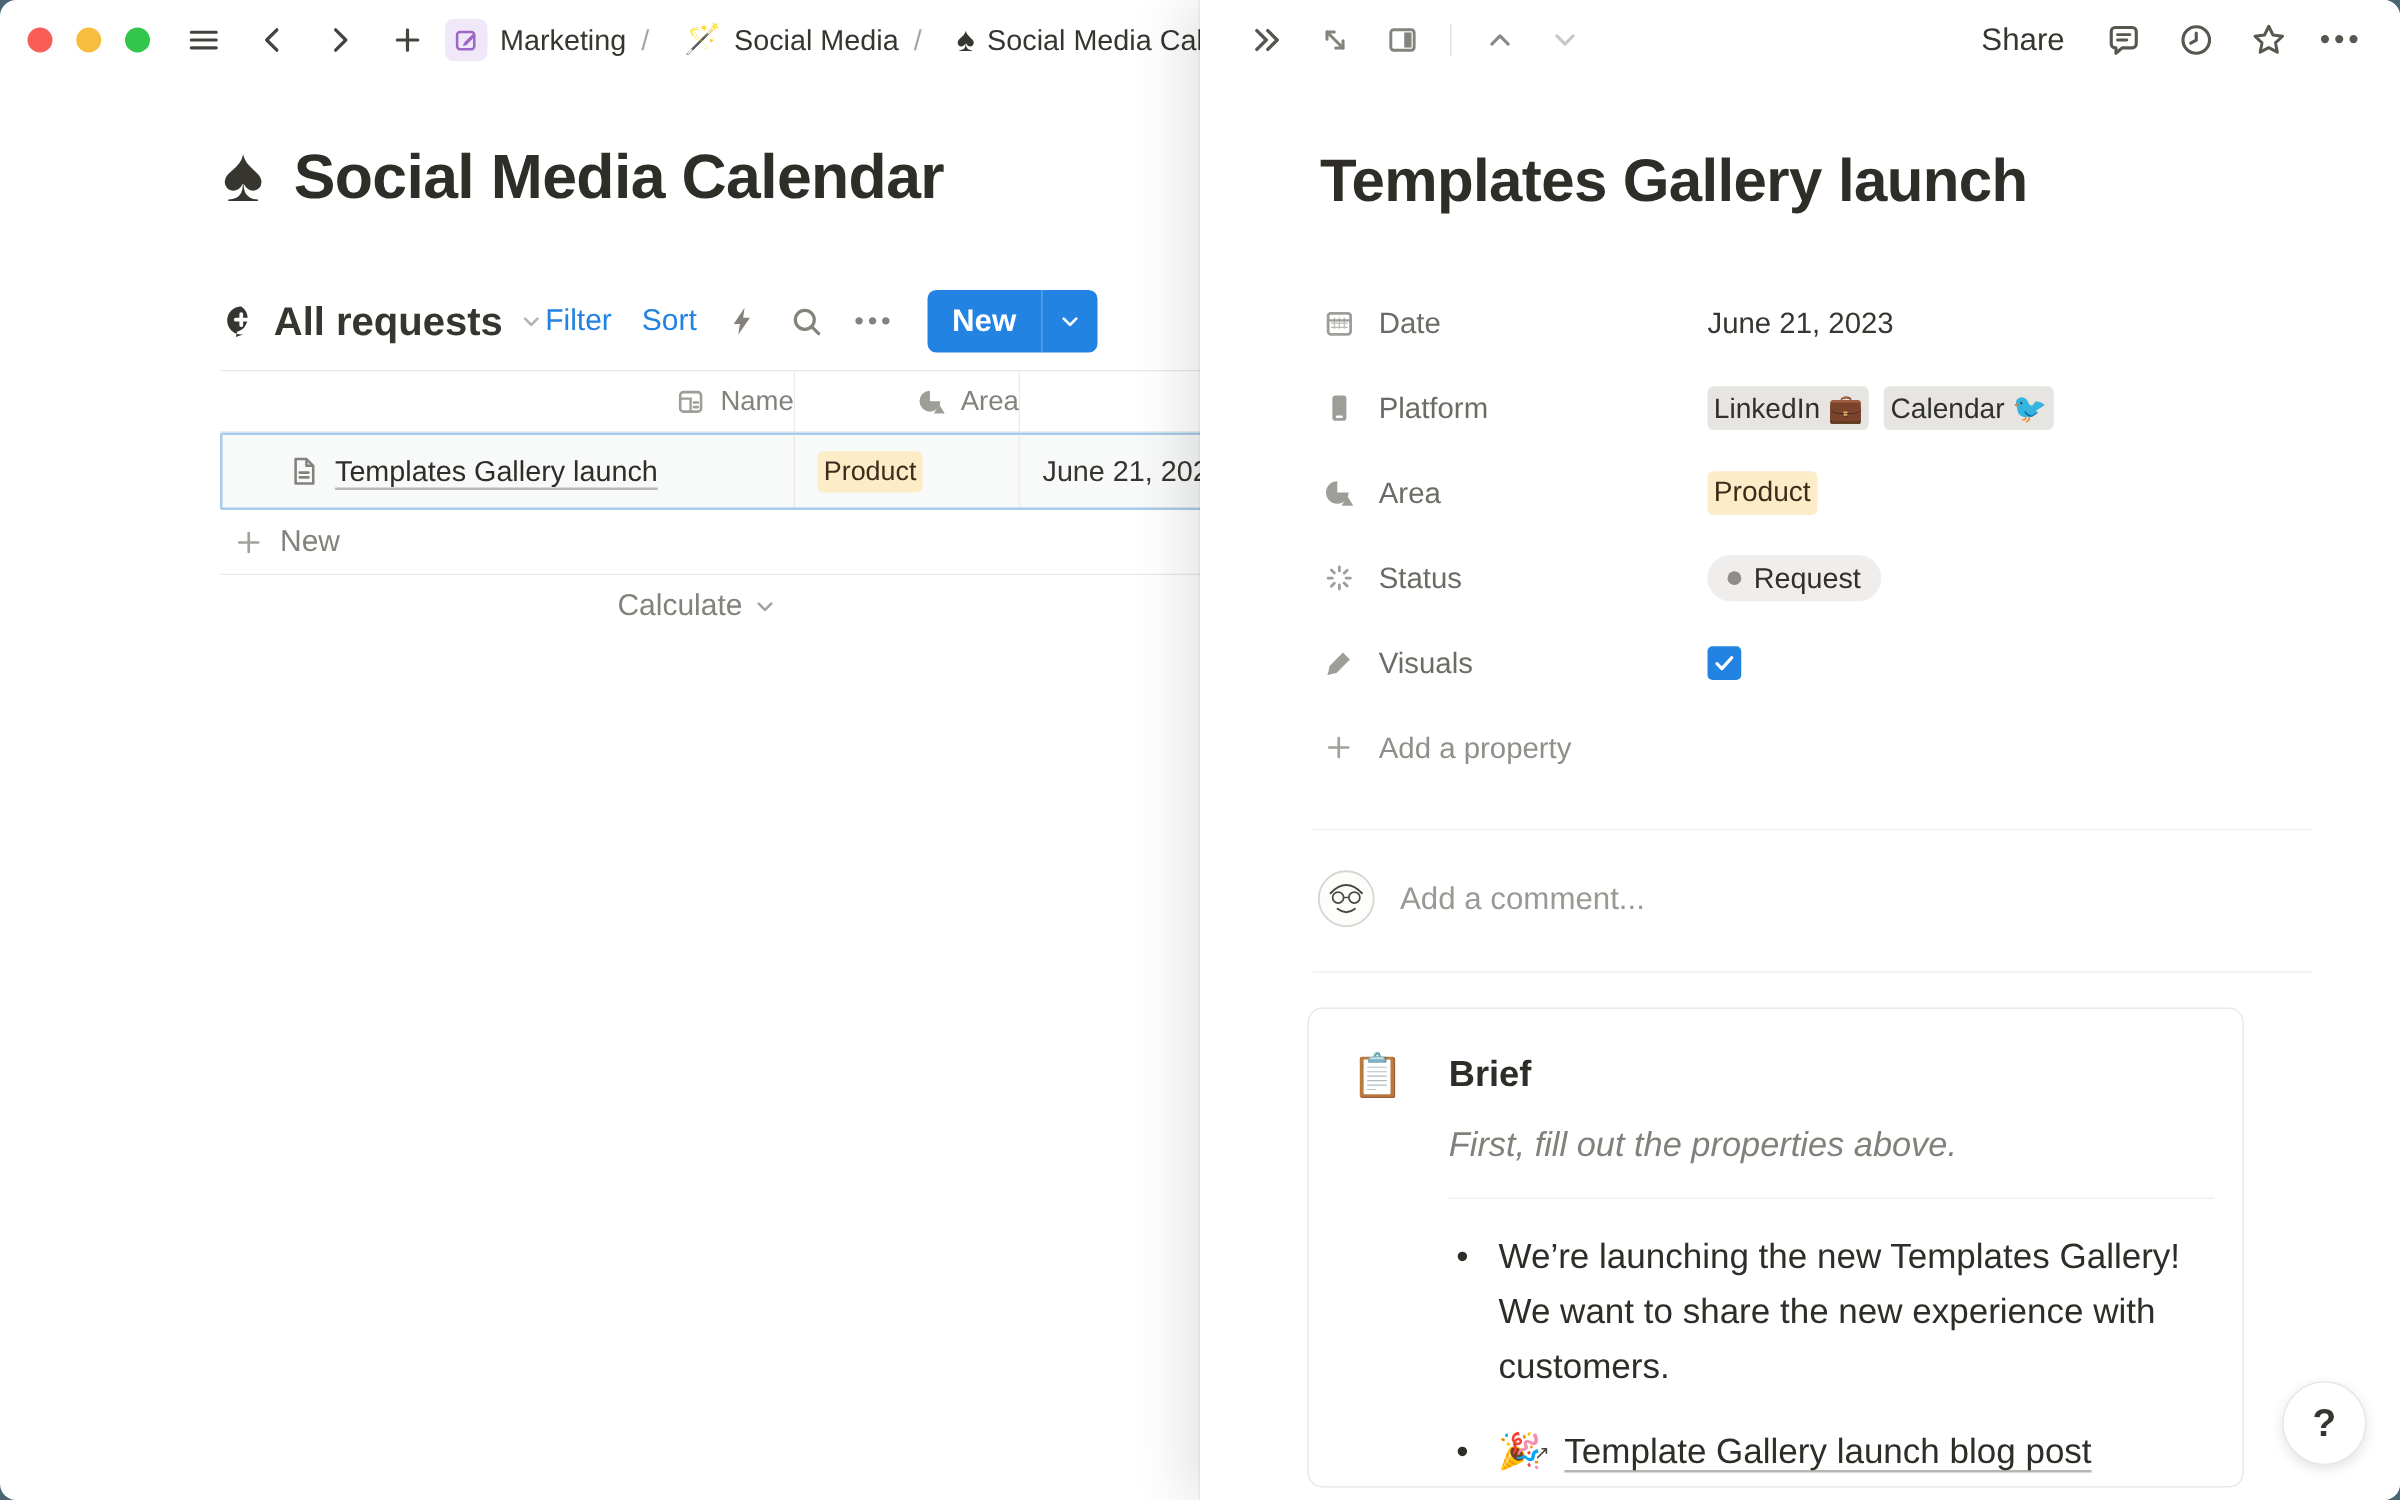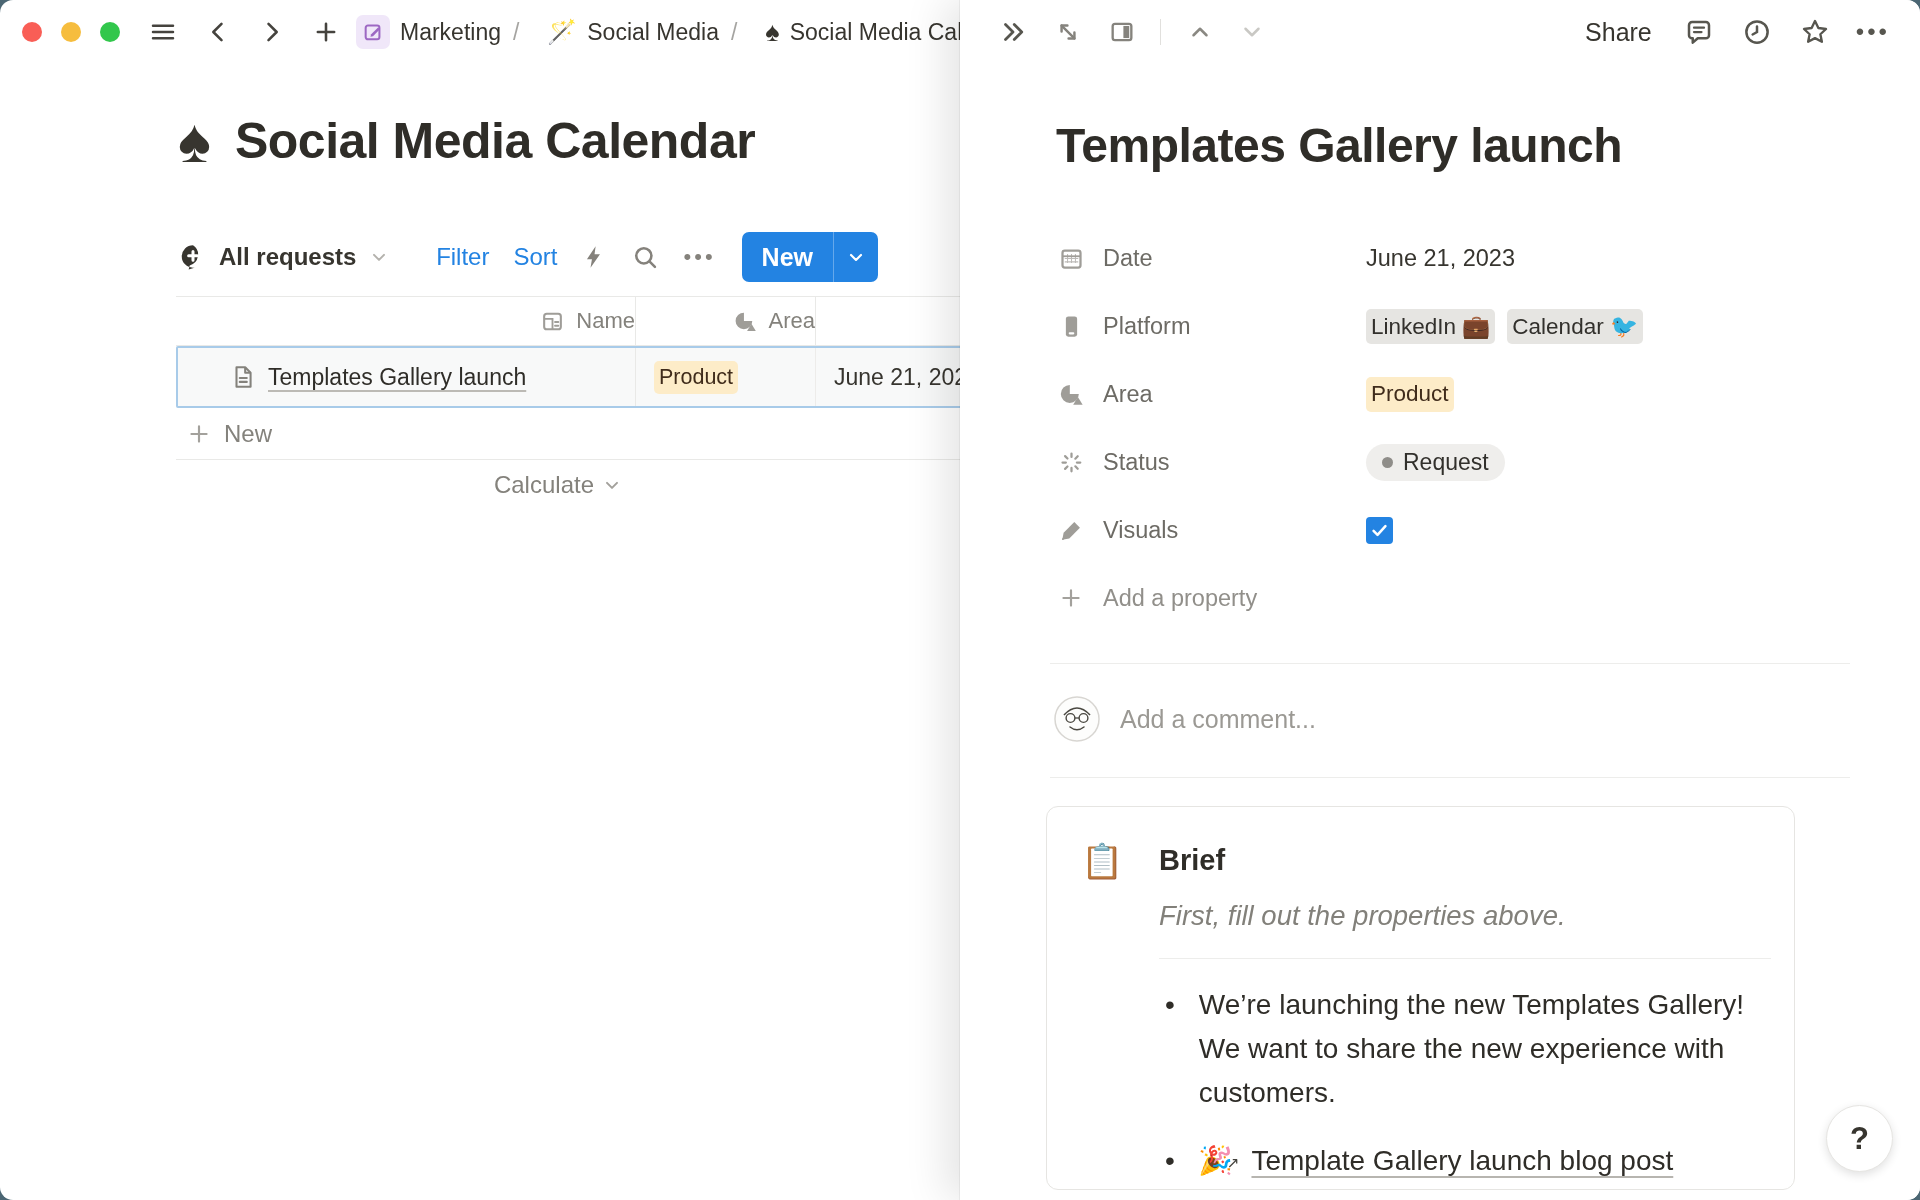--- a/index.html
+++ b/index.html
@@ -18,21 +18,21 @@
   .crumb-sep { color:rgba(55,53,47,0.45); font-size:23px; margin:0 12px; }
   .crumb-chip { width:34px; height:34px; border-radius:7px; background:#f0e7f9; display:inline-flex; align-items:center; justify-content:center; }
   .crumb-emoji { font-size:24px; line-height:1; }
 
   
   .page-title { position:absolute; left:178px; top:110px; display:flex; align-items:center; gap:24px; }
   .page-title .emoji { font-size:62px; line-height:1; }
   .page-title h1 { font-size:50px; font-weight:700; letter-spacing:-0.5px; color:#2f2d28; }
 
   .db-toolbar { position:absolute; left:178px; top:232px; width:700px; height:50px; display:flex; align-items:center; }
-  .view-tab { display:flex; align-items:center; gap:11px; font-size:24px; font-weight:700; color:#37352f; }
+  .view-tab { display:flex; align-items:center; gap:11px; font-size:32px; font-weight:700; color:#37352f; }
   .chev-sm { color:#b4b2ad; margin-left:2px; }
   .tb-link { font-size:24px; color:#2383e2; margin-left:24px; }
   .tool-ic { margin-left:24px; color:#85827c; display:inline-flex; }
   .dots { font-size:22px; letter-spacing:3px; color:#85827c; margin-left:24px; }
   .new-btn { margin-left:26px; height:50px; background:#2383e2; border-radius:7px; display:flex; align-items:stretch; color:#fff; overflow:hidden; }
   .new-btn .lbl { display:flex; align-items:center; padding:0 20px; font-size:25px; font-weight:600; }
   .new-btn .dd { display:flex; align-items:center; padding:0 12px; border-left:1px solid rgba(255,255,255,0.3); }
 
   .db-table { position:absolute; left:176px; top:296px; width:934px; }
   .t-head { display:flex; height:50px; border-top:1px solid #e9e9e7; border-bottom:1px solid #e9e9e7; color:#84827c; font-size:22px; }

